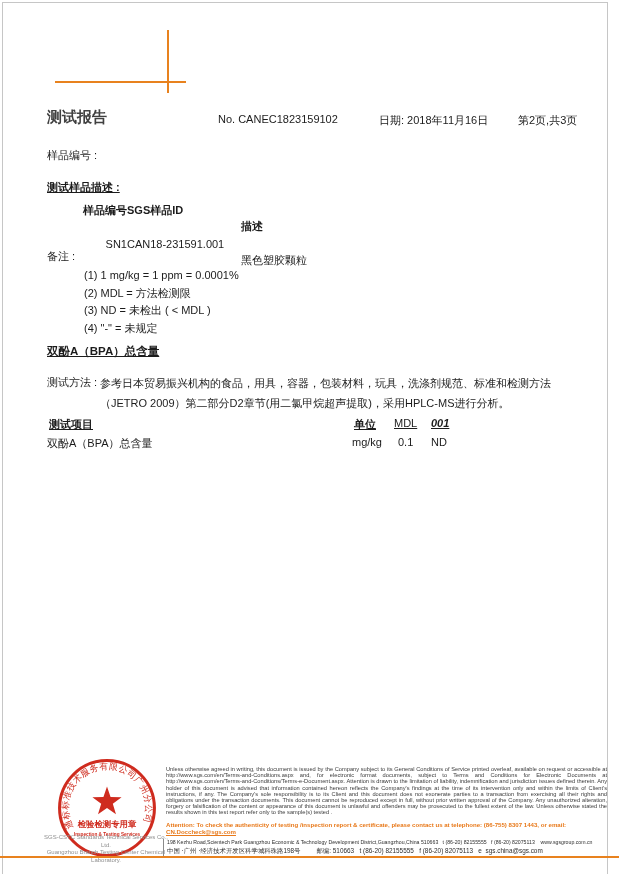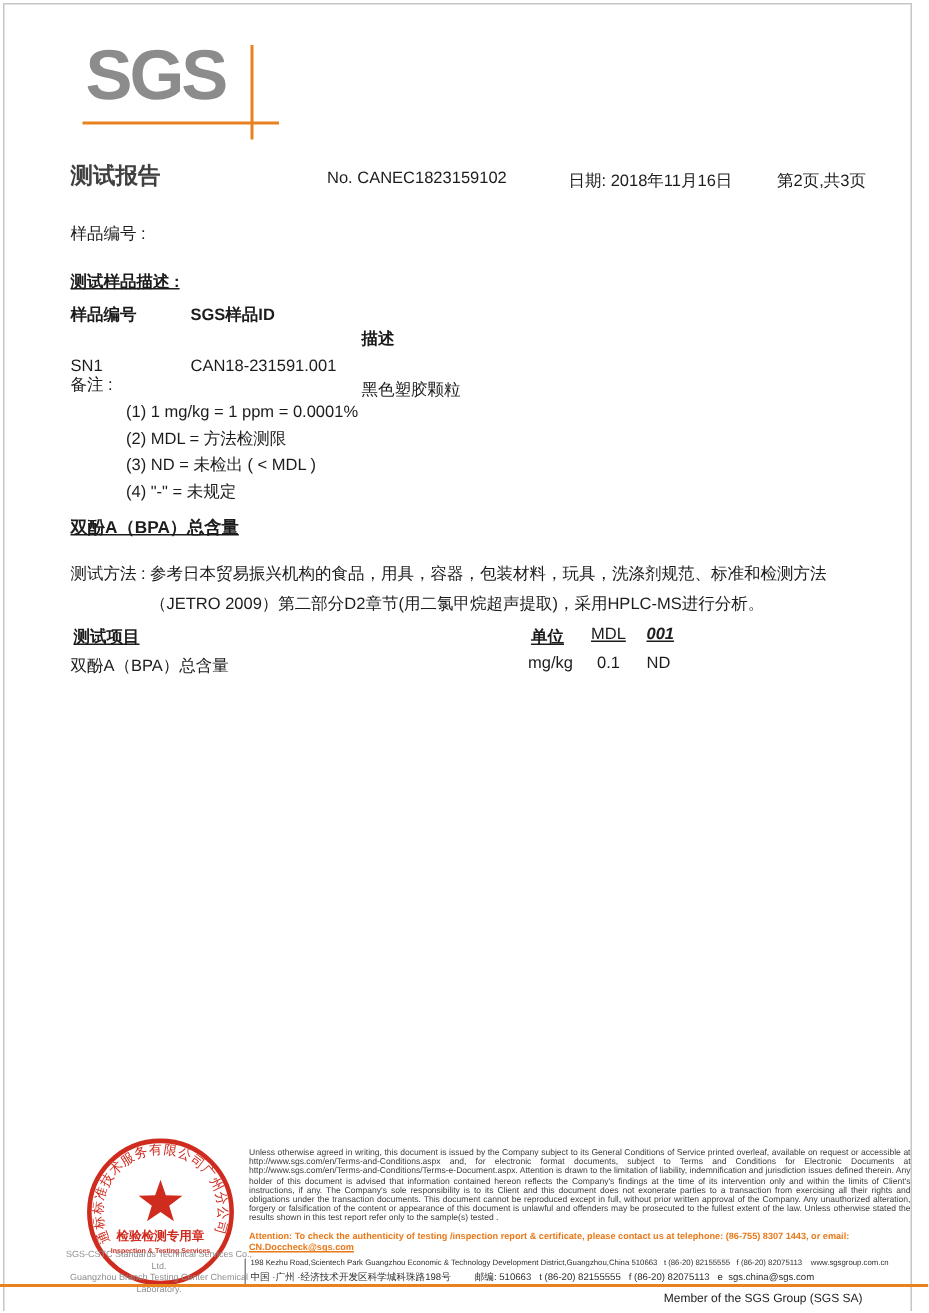--- a/index.html
+++ b/index.html
@@ -28,21 +28,21 @@
   .doc-title { position:absolute; left:47px; top:108px; font-size:15px; font-weight:bold; color:#404040; }
   .hdr-meta  { position:absolute; top:113px; font-size:11px; color:#1c1c1c; }
 
   .label-plain { font-size:11px; color:#1c1c1c; }
   .label-bold  { font-size:11px; font-weight:bold; color:#1c1c1c; }
   .u { text-decoration:underline; }
 
   
   .sample-table { position:absolute; left:47px; top:201px; font-size:11px; color:#1c1c1c; }
   .sample-table .tr { display:flex; line-height:18px; }
-  .sample-table .c1 { width:80px;  text-align:left; }
+  .sample-table .c1 { width:80px;  text-align:right; }
   .sample-table .c2 { width:114px; text-align:left; }
   .sample-table .c3 { text-align:left;margin-top:16px; }
   .sample-table .hdr { font-weight:bold; }
 
   .notes { position:absolute; left:84px; top:267px; font-size:11px; color:#1c1c1c; line-height:17.5px; }
 
   .section-title { position:absolute; left:47px; top:344px; font-size:11.5px; font-weight:bold; text-decoration:underline; color:#1c1c1c; }
 
   .method-text { position:absolute; left:100px; top:374px; width:489px; font-size:11px; line-height:19.5px; color:#1c1c1c; }
 
@@ -63,21 +63,20 @@
   .addr-cn { position:absolute; left:167px; top:847px; font-size:6.4px; color:#2f2f2f; white-space:pre; }
   .orange-rule { position:absolute; left:0; top:856px; width:619px; height:2px; background:#e8821e; }
   .member { position:absolute; left:0; top:861px; width:575px; text-align:right; font-size:8px; color:#222; }
 </style>
 </head>
 <body>
 
 <div class="page">
   <div class="frame"></div>
 
-  <div class="logo-text">SGS</div>
   <div class="logo-hline"></div>
   <div class="logo-vline"></div>
 
   <div class="doc-title">测试报告</div>
   <div class="hdr-meta" style="left:218px;">No. CANEC1823159102</div>
   <div class="hdr-meta" style="left:379px;">日期: 2018年11月16日</div>
   <div class="hdr-meta" style="left:518px;">第2页,共3页</div>
 
   <div class="abs label-plain" style="left:47px; top:148px;">样品编号 :</div>
 
@@ -140,14 +139,13 @@
 
   <div class="legal">Unless otherwise agreed in writing, this document is issued by the Company subject to its General Conditions of Service printed overleaf, available on request or accessible at http://www.sgs.com/en/Terms-and-Conditions.aspx and, for electronic format documents, subject to Terms and Conditions for Electronic Documents at http://www.sgs.com/en/Terms-and-Conditions/Terms-e-Document.aspx. Attention is drawn to the limitation of liability, indemnification and jurisdiction issues defined therein. Any holder of this document is advised that information contained hereon reflects the Company's findings at the time of its intervention only and within the limits of Client's instructions, if any. The Company's sole responsibility is to its Client and this document does not exonerate parties to a transaction from exercising all their rights and obligations under the transaction documents. This document cannot be reproduced except in full, without prior written approval of the Company. Any unauthorized alteration, forgery or falsification of the content or appearance of this document is unlawful and offenders may be prosecuted to the fullest extent of the law. Unless otherwise stated the results shown in this test report refer only to the sample(s) tested .</div>
 
   <div class="attention"><span>Attention: To check the authenticity of testing /inspection report &amp; certificate, please contact us at telephone: (86-755) 8307 1443, or email: </span><span class="u">CN.Doccheck@sgs.com</span></div>
 
   <div class="addr-divider"></div>
   <div class="addr-en">198 Kezhu Road,Scientech Park Guangzhou Economic &amp; Technology Development District,Guangzhou,China 510663   t (86-20) 82155555   f (86-20) 82075113    www.sgsgroup.com.cn</div>
   <div class="addr-cn">中国 ·广州 ·经济技术开发区科学城科珠路198号         邮编: 510663   t (86-20) 82155555   f (86-20) 82075113   e  sgs.china@sgs.com</div>
 
   <div class="orange-rule"></div>
-  <div class="member">Member of the SGS Group (SGS SA)</div>
 </div>
 
 </body></html>

